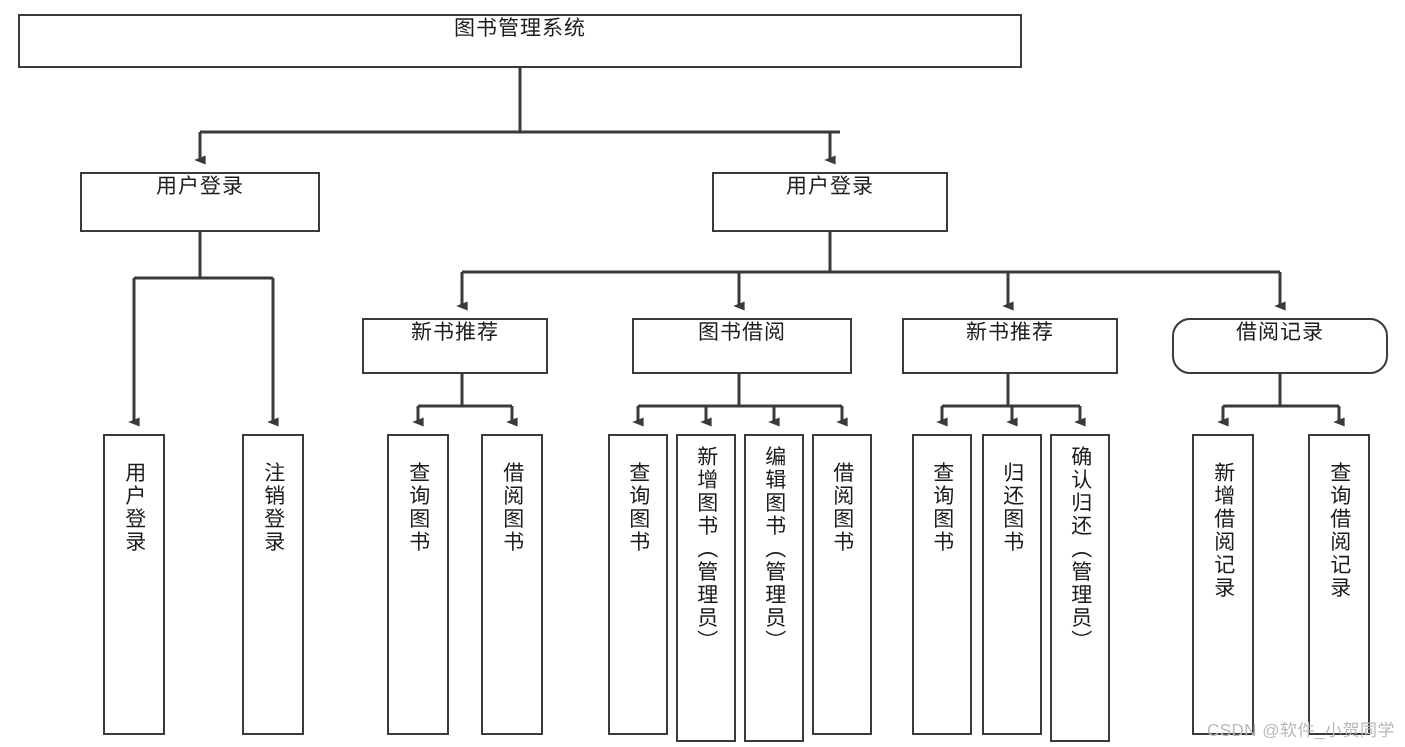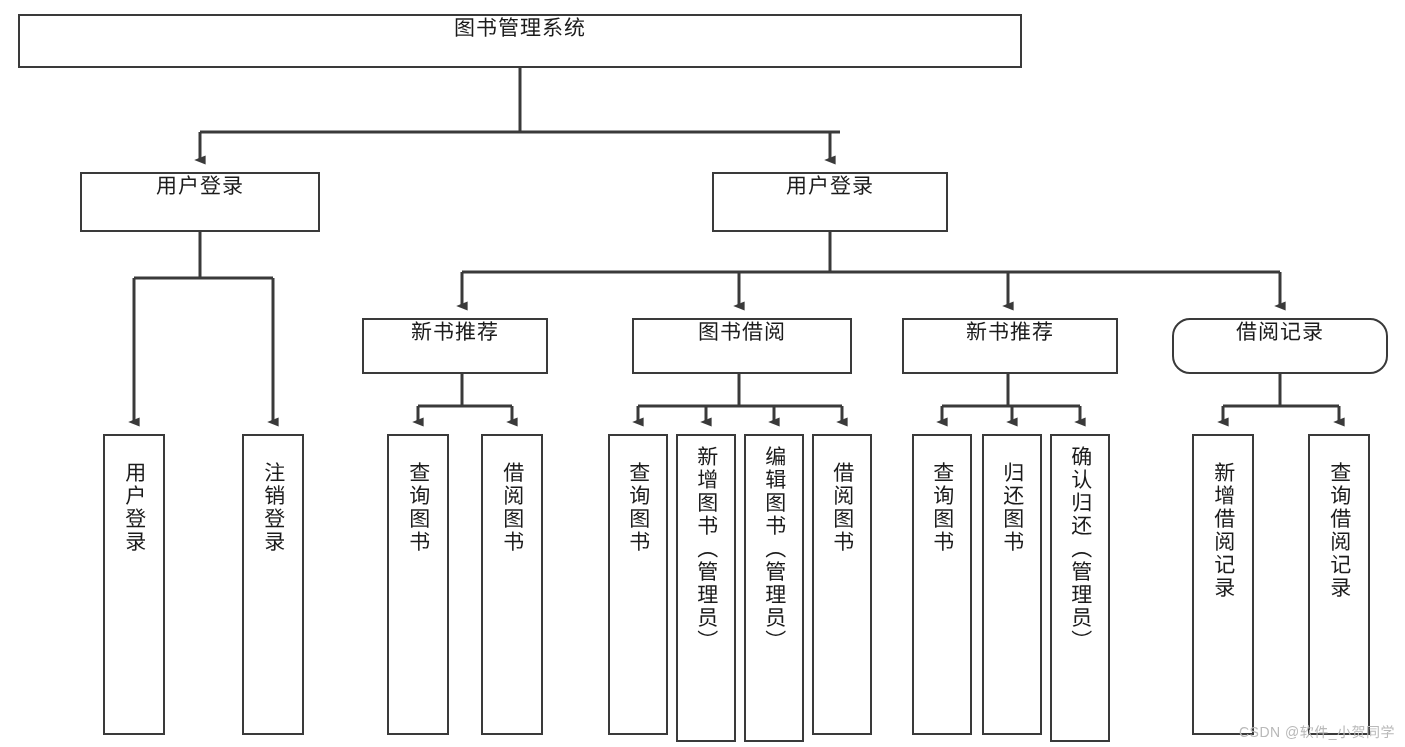--- a/index.html
+++ b/index.html
@@ -55,21 +55,21 @@
     font-size: 21px;
     line-height: 1.32;
     letter-spacing: 2px;
     white-space: nowrap;
     color: #1b1b1b;
   }
   .watermark {
     position: absolute;
     right: 10px;
     bottom: 6px;
-    font-size: 14px;
+    font-size: 17px;
     color: #b9b9b9;
     white-space: nowrap;
     z-index: 3;
     letter-spacing: 0.5px;
     margin-top: 36px;
   }
 </style>
 </head>
 <body>
 

